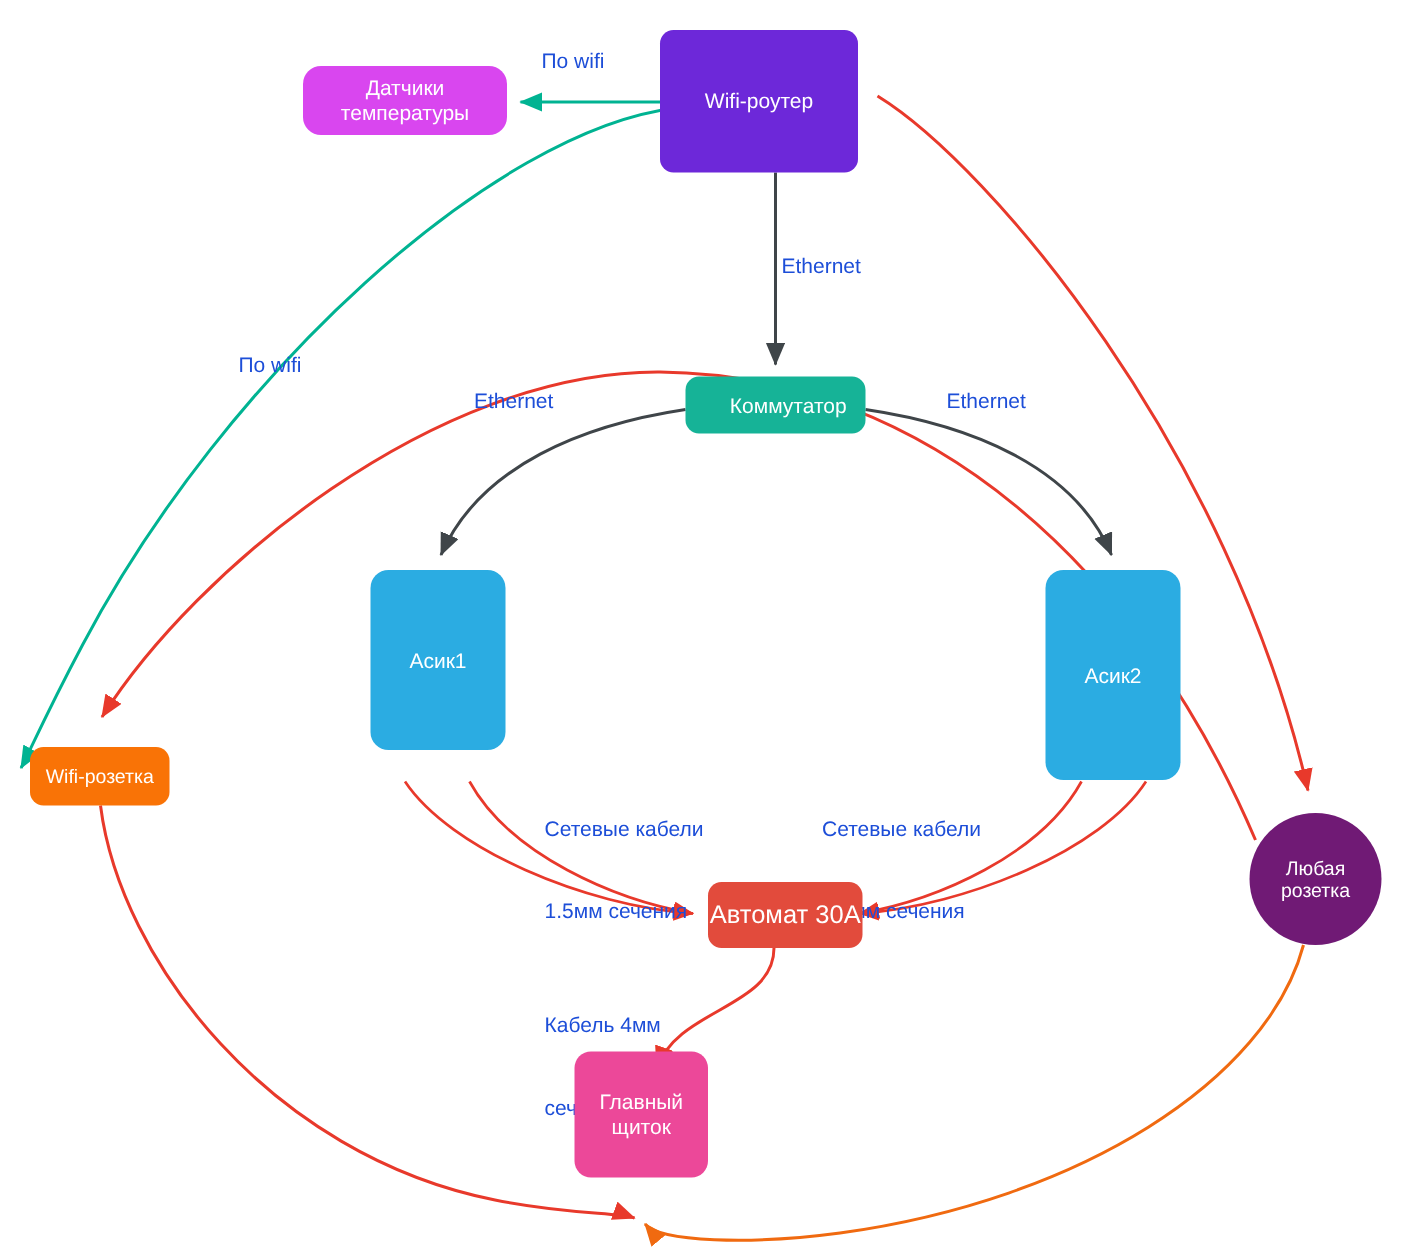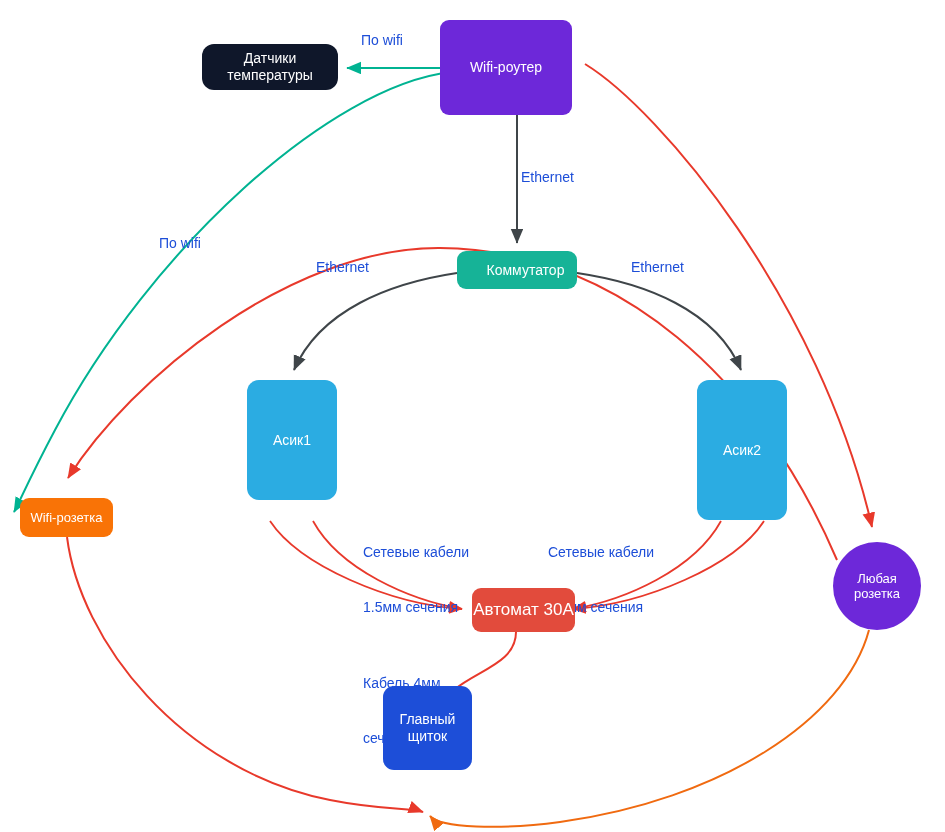--- a/index.html
+++ b/index.html
@@ -34,49 +34,49 @@
     line-height: 1.18;
     box-sizing: border-box;
     z-index: 5;
   }
   .node-router {
     left: 440px; top: 20px; width: 132px; height: 95px;
     background: #6d28d9; border-radius: 9px; font-size: 14px;
   }
   .node-sensors {
     left: 202px; top: 44px; width: 136px; height: 46px;
-    background: #0f172a; border-radius: 12px; font-size: 14px;
+    background: #d946ef; border-radius: 12px; font-size: 14px;
   }
   .node-switch {
     left: 457px; top: 251px; width: 120px; height: 38px;
     background: #16B397; border-radius: 9px; font-size: 14px; padding-left: 17px;
   }
   .node-asic1 {
     left: 247px; top: 380px; width: 90px; height: 120px;
     background: #2BACE2; border-radius: 12px; font-size: 14px;
   }
   .node-asic2 {
     left: 697px; top: 380px; width: 90px; height: 140px;
     background: #2BACE2; border-radius: 12px; font-size: 14px;
   }
   .node-wifisocket {
     left: 20px; top: 498px; width: 93px; height: 39px;
     background: #F97306; border-radius: 9px; font-size: 13px;
   }
   .node-anysocket {
     left: 833px; top: 542px; width: 88px; height: 88px;
-    background: #6d28d9; border-radius: 50%; font-size: 13px; align-items: center;
+    background: #701a75; border-radius: 50%; font-size: 13px; align-items: center;
   }
   .node-breaker {
     left: 472px; top: 588px; width: 103px; height: 44px;
     background: #E24B3C; border-radius: 9px; font-size: 17px;
   }
   .node-panel {
-    left: 383px; top: 686px; width: 89px; height: 84px;
-    background: #1d4ed8; border-radius: 11px; font-size: 14px;
+    left: 383px; top: 701px; width: 89px; height: 84px;
+    background: #ec4899; border-radius: 11px; font-size: 14px;
   }
   .edge-label {
     position: absolute;
     color: #1d4ed8;
     font-size: 14px;
     line-height: 1.3;
     white-space: pre;
     z-index: 4;
   }
   .lbl-wifi-top   { left: 361px; top: 31px; }

